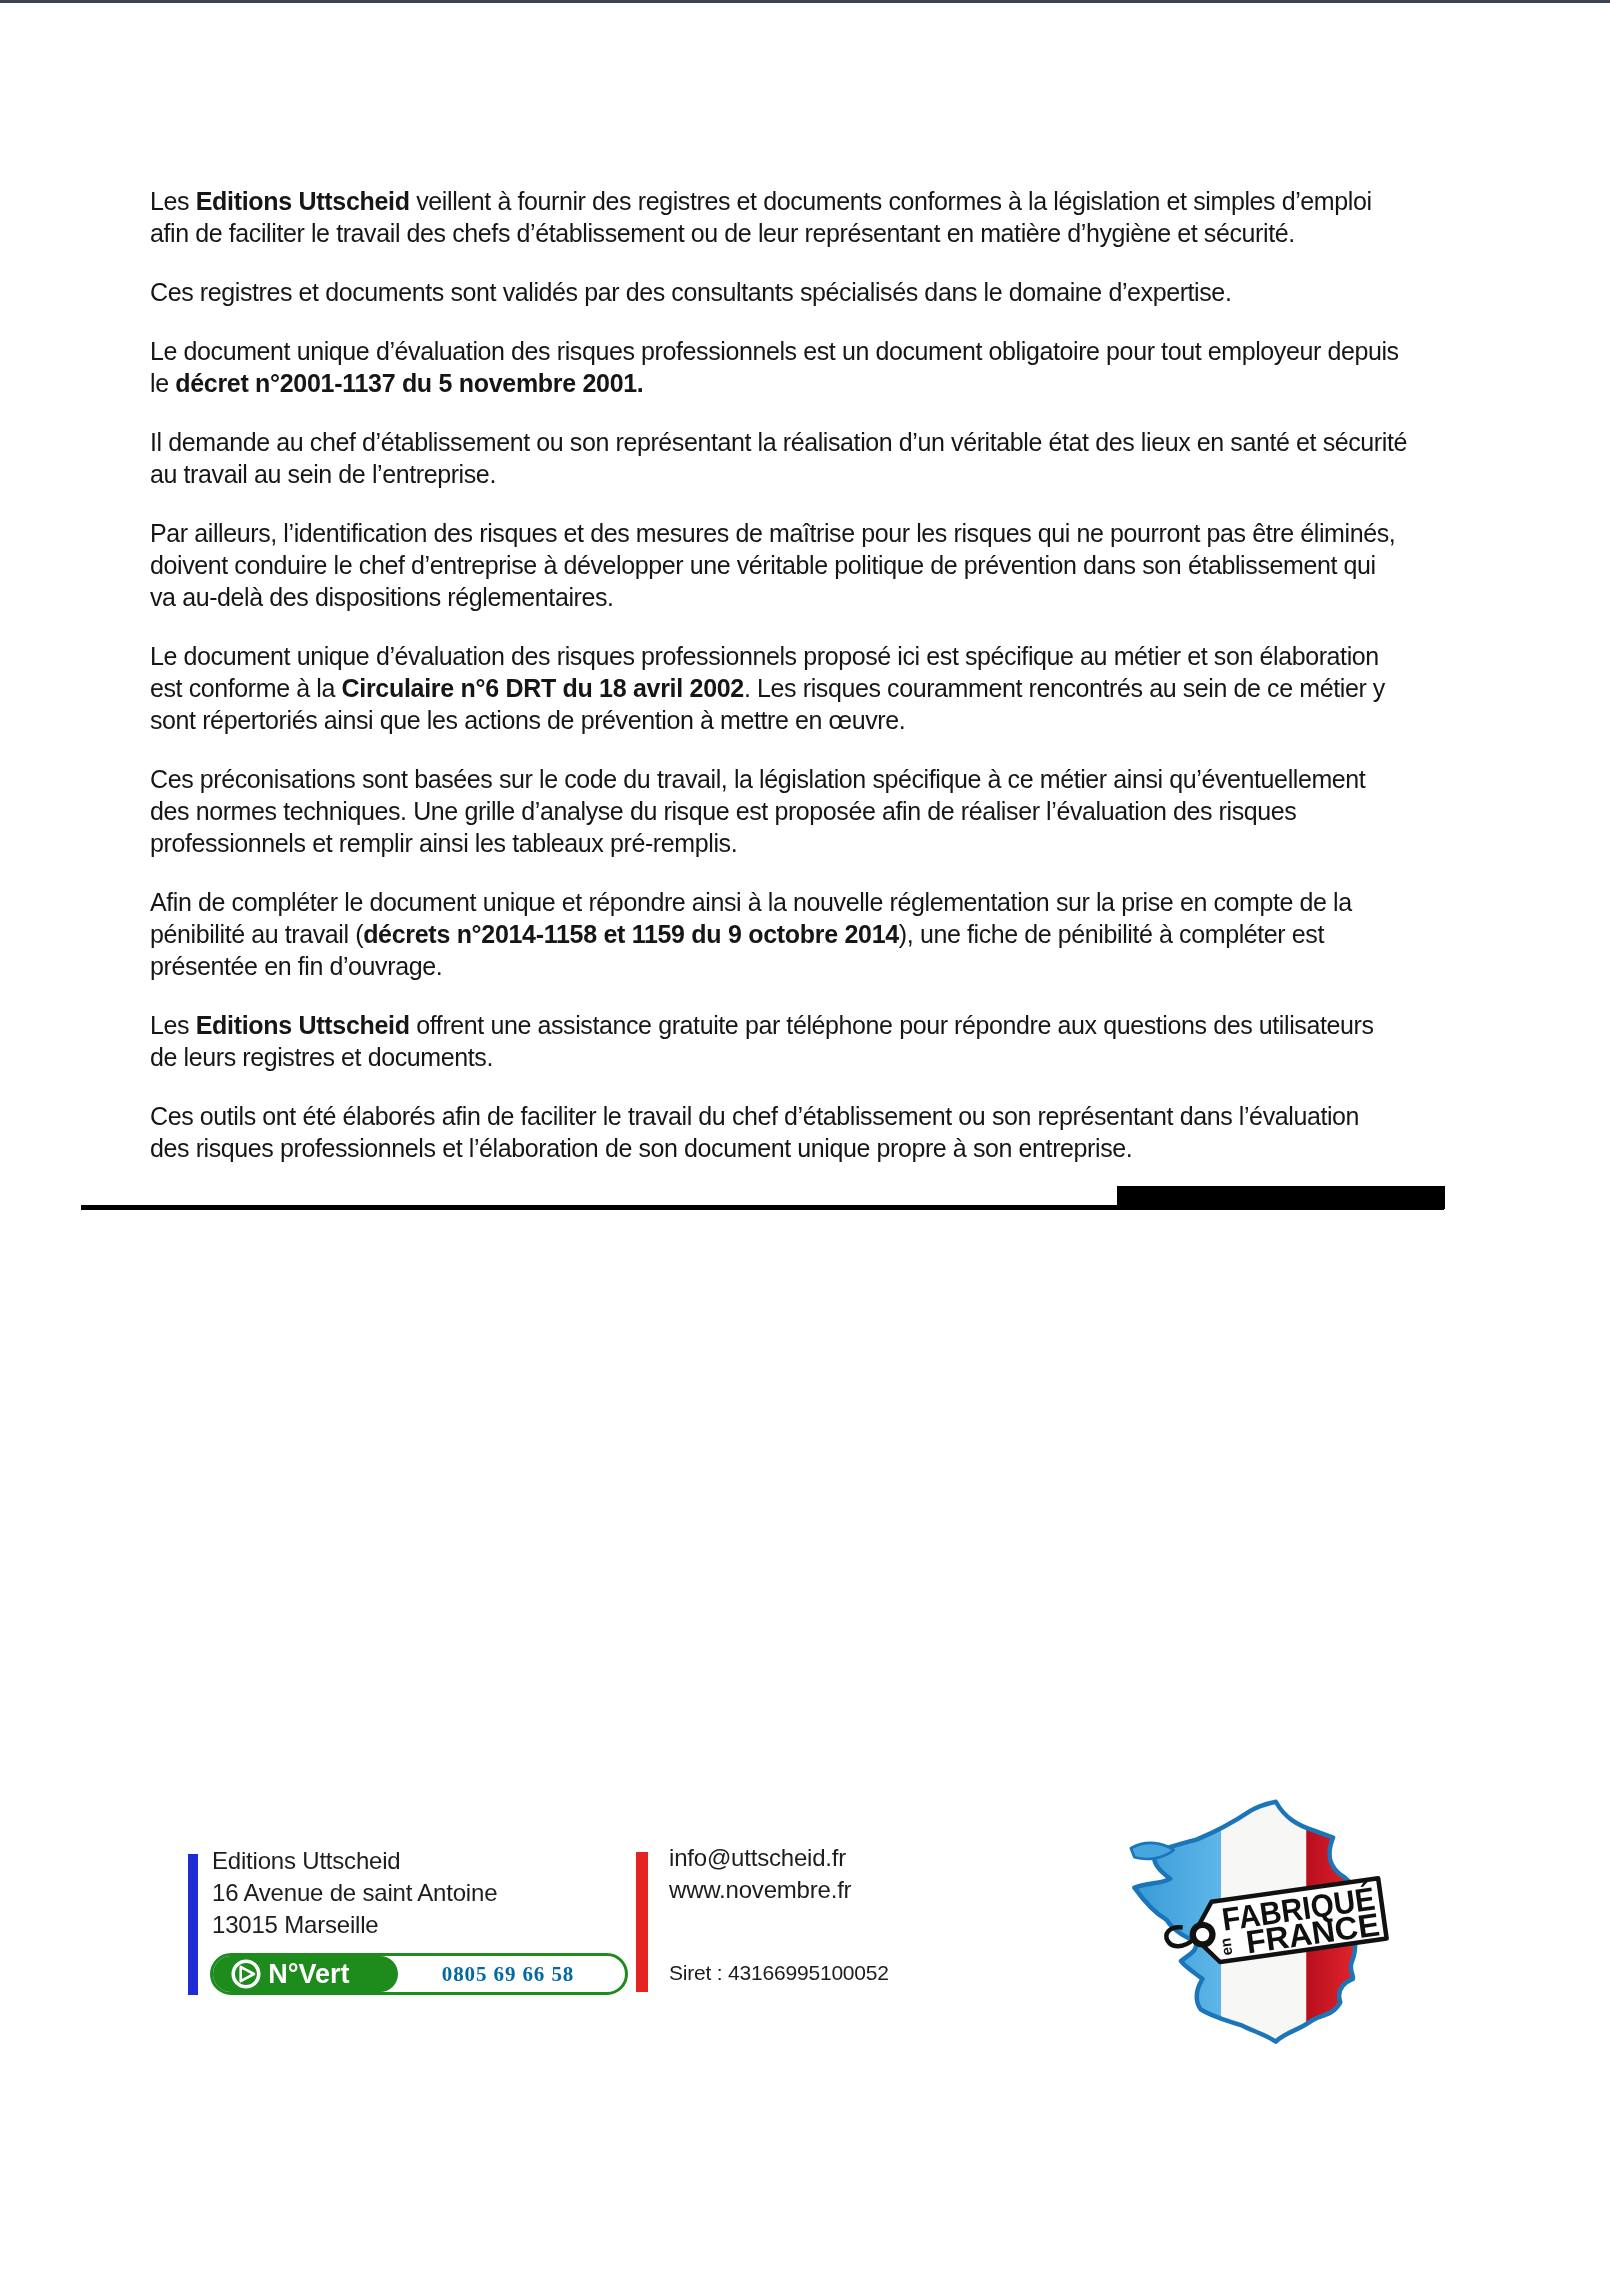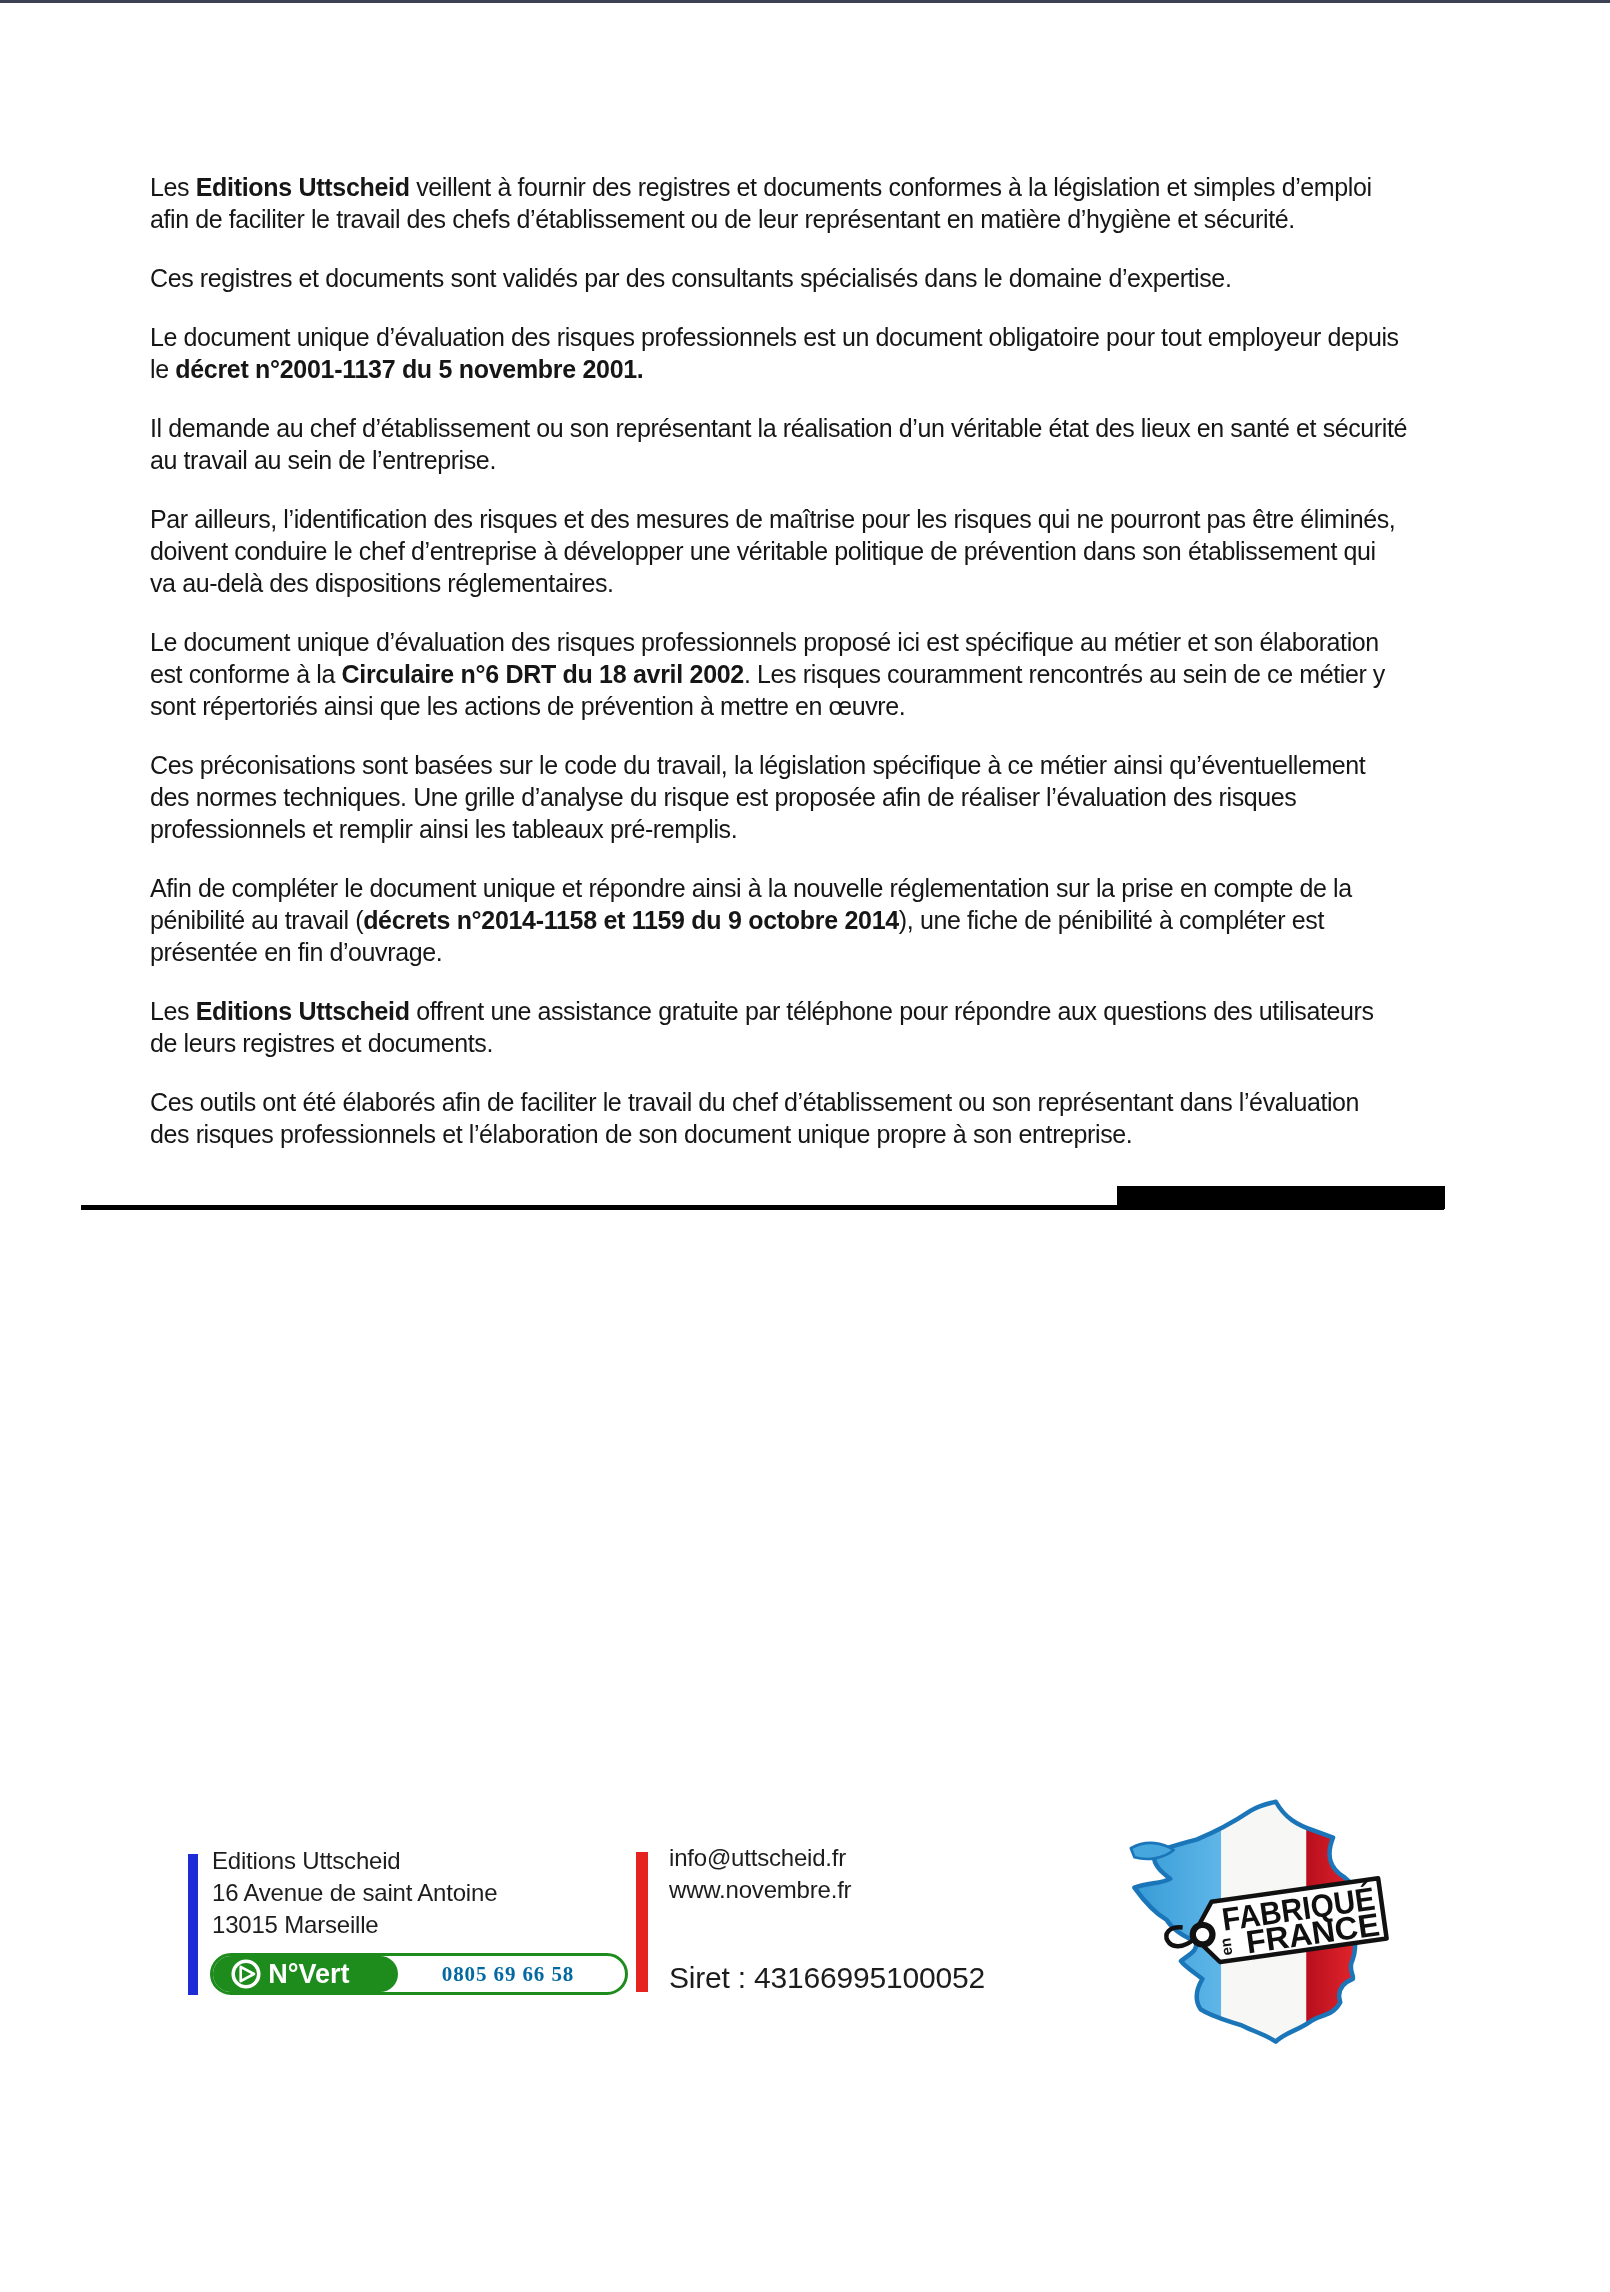--- a/index.html
+++ b/index.html
@@ -7,41 +7,41 @@
     position:relative; width:1610px; height:2293px; background:#ffffff;
     font-family:"Liberation Sans", sans-serif; color:#151515; overflow:hidden;
   }
   .top-edge{position:absolute;left:0;top:0;width:1610px;height:2.7px;background:#3c4254;}
 
   
   .text-block{
     position:absolute; left:150px; top:170px; width:1370px;
     font-size:25px; line-height:32px; letter-spacing:-0.4px; color:#161616;
   }
-  .text-block p{margin:1px 0 27px 0;}
+  .text-block p{margin:15px 0 27px 0;}
   .text-block strong{font-weight:bold; letter-spacing:-0.3px;}
 
   
   .divider-thin{position:absolute; left:81px; top:1205px; width:1363px; height:4.5px; background:#000;}
   .divider-thick{position:absolute; left:1117px; top:1186px; width:328px; height:23px; background:#000;}
 
   
   .bar-blue{position:absolute; left:188px; top:1854px; width:9.9px; height:141px; background:#1e2cd5;}
   .bar-red{position:absolute; left:636px; top:1852px; width:11.6px; height:140px; background:#e52320;}
   .address{
     position:absolute; left:212px; top:1845px; width:421px;
     font-size:24px; line-height:32px; color:#1d1d1d; letter-spacing:-0.2px;
   }
   .contact{
     position:absolute; left:669px; top:1842px; width:376px;
     font-size:24px; line-height:32px; color:#1d1d1d; letter-spacing:-0.2px;
   }
   .siret{
     position:absolute; left:669px; top:1961px; width:430px;
-    font-size:30px; color:#1d1d1d; letter-spacing:-0.2px;
+    font-size:21px; color:#1d1d1d; letter-spacing:-0.2px;
   }
 
   
   .nvert{
     position:absolute; left:210px; top:1953px; width:418px; height:42px;
     box-sizing:border-box; border:3.6px solid #1d8c1d; border-radius:23px;
     background:#fff; display:flex; align-items:stretch; overflow:hidden;
   }
   .nvert-left{
     width:167px; background:#1d8c1d; border-radius:0 18px 18px 0;

